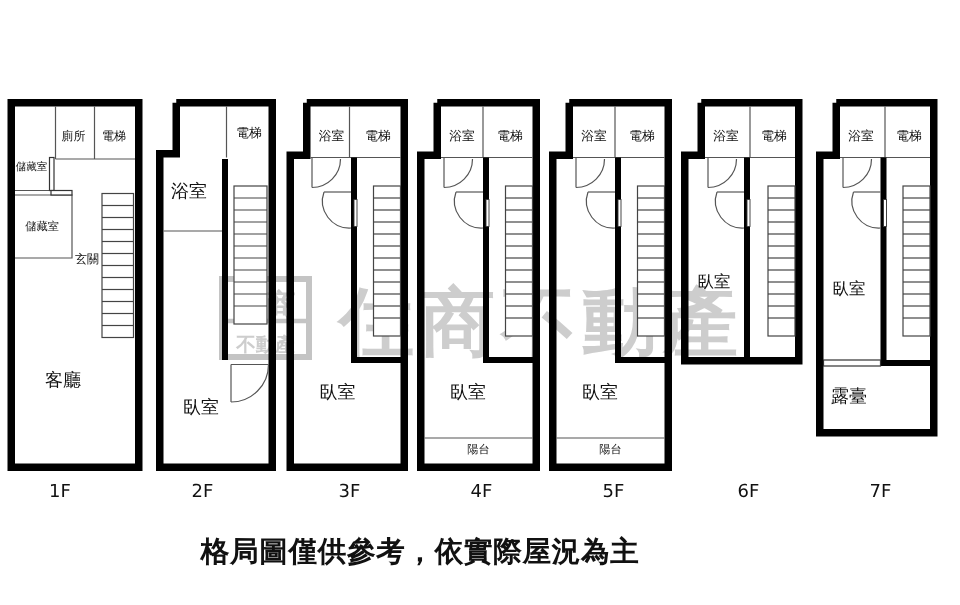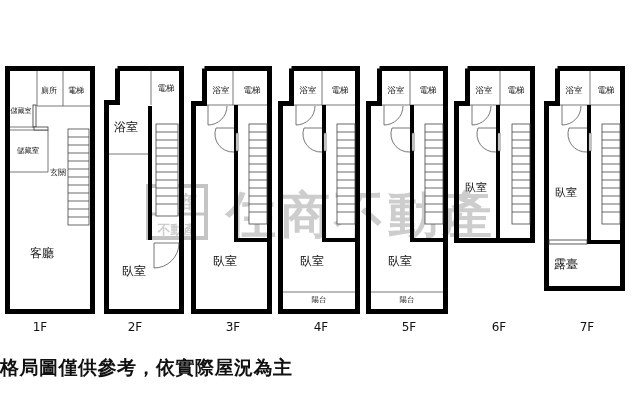--- a/index.html
+++ b/index.html
@@ -4,21 +4,21 @@
 <style>
   html,body{margin:0;padding:0;background:#ffffff;}
   body{width:640px;height:403px;overflow:hidden;position:relative;font-family:"DejaVu Sans",sans-serif;}
   svg{position:absolute;left:0;top:0;}
   .wall{fill:none;stroke:#000;stroke-linejoin:miter;}
   .thin{fill:none;stroke:#555;stroke-width:0.8;}
   .stair{fill:#fff;stroke:#444;stroke-width:0.8;}
   .lbl{font-family:"DejaVu Sans",sans-serif;fill:#111;}
   .floor-lbl{font-family:"DejaVu Sans",sans-serif;font-size:12px;fill:#111;}
   .wm{fill:#bdbdbd;font-family:"DejaVu Sans",sans-serif;font-weight:bold;opacity:0.75;}
-  .caption{position:absolute;left:0;width:560px;top:355px;font-size:19px;font-weight:bold;color:#111;letter-spacing:0.5px;font-family:"DejaVu Sans",sans-serif;}
+  .caption{position:absolute;left:0;width:560px;top:355px;text-align:center;font-size:19px;font-weight:bold;color:#111;letter-spacing:0.5px;font-family:"DejaVu Sans",sans-serif;}
 </style>
 </head>
 <body>
 
 <svg width="640" height="403" viewBox="0 0 640 403">
 
   <g>
     <rect x="148" y="186" width="58" height="52" fill="none" stroke="#c4c4c4" stroke-width="4"></rect>
     <line x1="148" y1="214" x2="206" y2="214" stroke="#c4c4c4" stroke-width="3"></line>
     <text class="wm" x="177" y="210" font-size="20" text-anchor="middle">住商</text>

